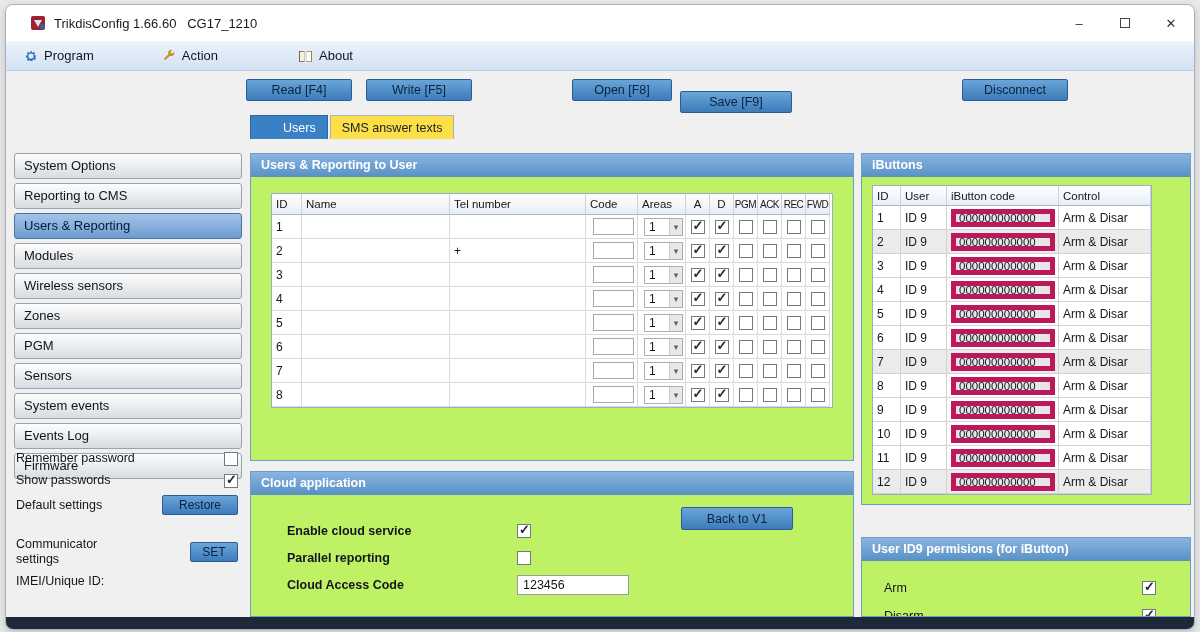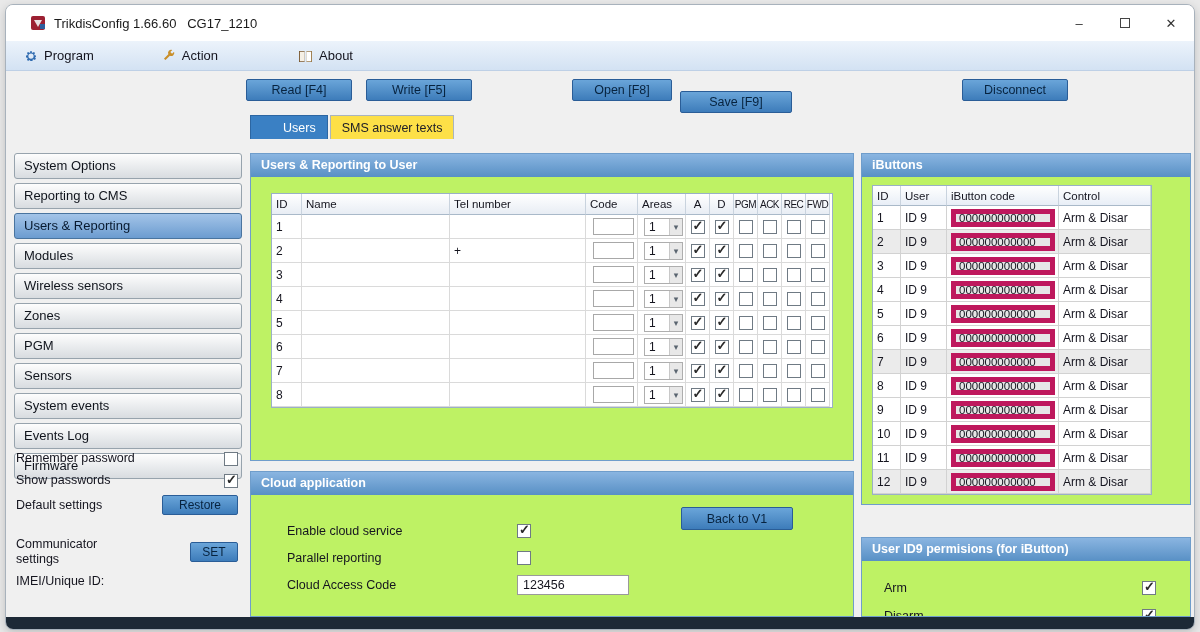--- a/index.html
+++ b/index.html
@@ -92,21 +92,21 @@
   .u-cell .inset { flex:1; margin:2px 3px; height:17px; border:1px solid #a8a8a8; background:#fff;
     font-size:11.5px; display:flex; align-items:center; padding-left:3px; }
   .combo { flex:1; margin:2px 2px; height:18px; border:1px solid #aeaeae; background:#fff;
     display:flex; align-items:center; justify-content:space-between; font-size:12px; padding-left:4px; }
   .combo-arrow { width:13px; height:100%; display:flex; align-items:center; justify-content:center;
     color:#5a6570; font-size:9px; background:#e8e8e8; border-left:1px solid #c8c8c8; }
 
   
   .cloud-body { position:relative; padding:22px 0 0 36px; }
   .c-row { display:flex; align-items:center; height:27px; font-size:12.5px; color:#15151f; }
-  .c-row .lbl { width:230px; }
+  .c-row .lbl { width:230px;font-weight:bold; }
   .c-input { width:112px; height:20px; border:1px solid #9a9a9a; background:#fff; font-size:12.5px;
     display:flex; align-items:center; padding-left:5px; }
   .btn-backv1 { position:absolute; left:430px; top:12px; width:112px; height:23px; }
 
   
   .b-table { margin:8px 0 0 10px; width:280px; border:1px solid #9ab0c6; background:#fff; }
   .b-grid { display:grid; grid-template-columns:28px 46px 112px 92px; }
   .b-hcell { height:20px; background:linear-gradient(#ffffff,#e8eef6); border-right:1px solid #c9d3de;
     border-bottom:1px solid #a9b9c9; font-size:11.5px; color:#15151f; display:flex; align-items:center;
     padding-left:4px; white-space:nowrap; overflow:hidden; }

